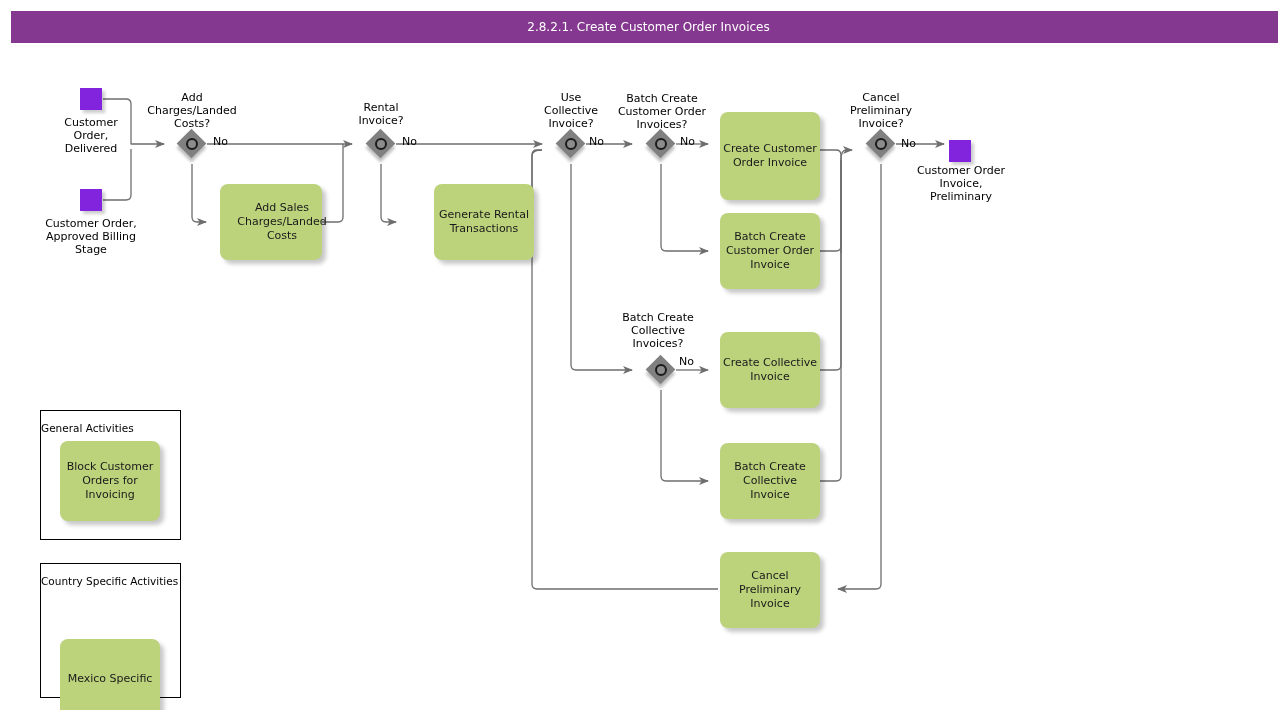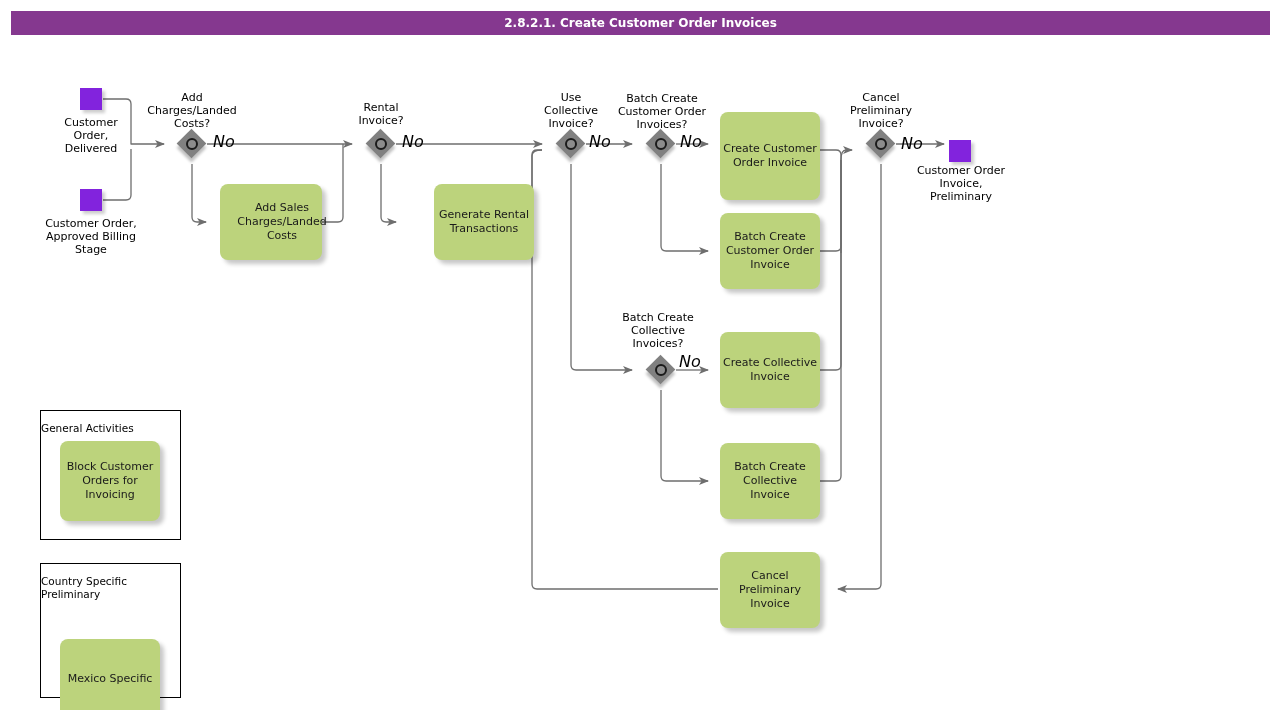--- a/index.html
+++ b/index.html
@@ -16,29 +16,30 @@
     font-family: "DejaVu Sans", "Liberation Sans", sans-serif;
     color: #000000;
   }
 
   
   #title-bar {
     position: absolute;
     left: 11px;
     top: 11px;
     width: 1259px;
-    height: 24px;
+    height: 32px;
     background: #85388f;
     color: #ffffff;
     font-size: 12px;
-    font-weight: bold;
+    font-weight: normal;
     display: flex;
     align-items: center;
     justify-content: center;
     letter-spacing: 0px;
+    padding-left: 8px;
   }
 
   
   #edge-layer {
     position: absolute;
     left: 0;
     top: 0;
     width: 1280px;
     height: 710px;
     pointer-events: none;
@@ -107,24 +108,23 @@
   .label {
     position: absolute;
     font-size: 11px;
     line-height: 13px;
     text-align: center;
     color: #000000;
     white-space: pre-line;
   }
   .edge-label {
     position: absolute;
-    font-size: 16px;
+    font-size: 11px;
     line-height: 13px;
     color: #000000;
-    font-style: italic;
   }
 
   
   .legend-panel {
     position: absolute;
     border: 1px solid #000000;
     background: #ffffff;
     box-sizing: border-box;
   }
   .legend-title {
@@ -288,15 +288,15 @@
 Invoice</div>
 
 <div class="legend-panel" style="left:40px; top:410px; width:141px; height:130px;">
   <div class="legend-title">General Activities</div>
 </div>
 <div class="task" style="left:60px; top:441px; width:100px; height:80px;">Block Customer
 Orders for
 Invoicing</div>
 
 <div class="legend-panel" style="left:40px; top:563px; width:141px; height:135px;">
-  <div class="legend-title">Country Specific Preliminary</div>
+  <div class="legend-title">Country Specific Activities</div>
 </div>
 <div class="task" style="left:60px; top:600px; width:100px; height:80px;margin-top:39px;">Mexico Specific</div>
 
 </body></html>

